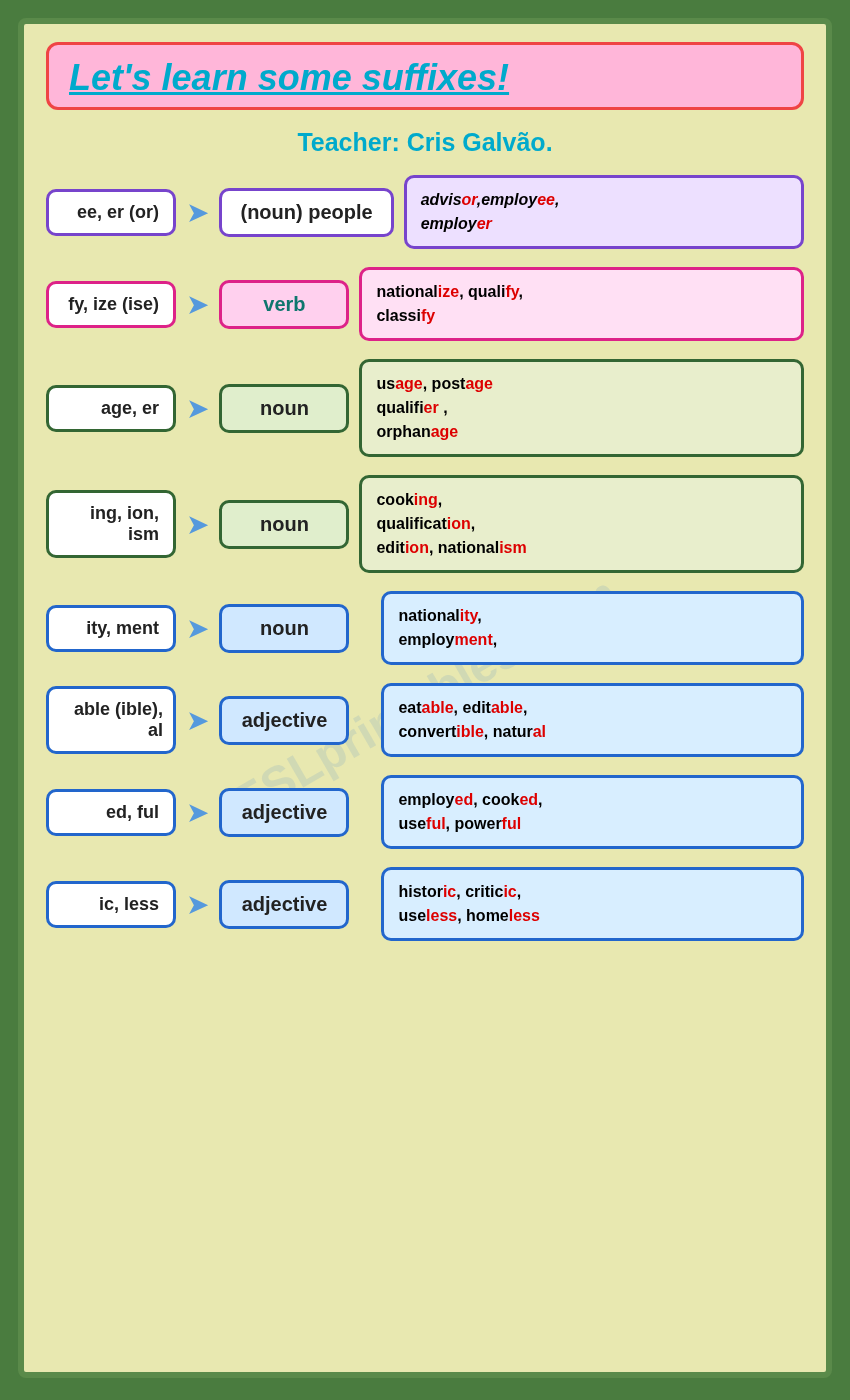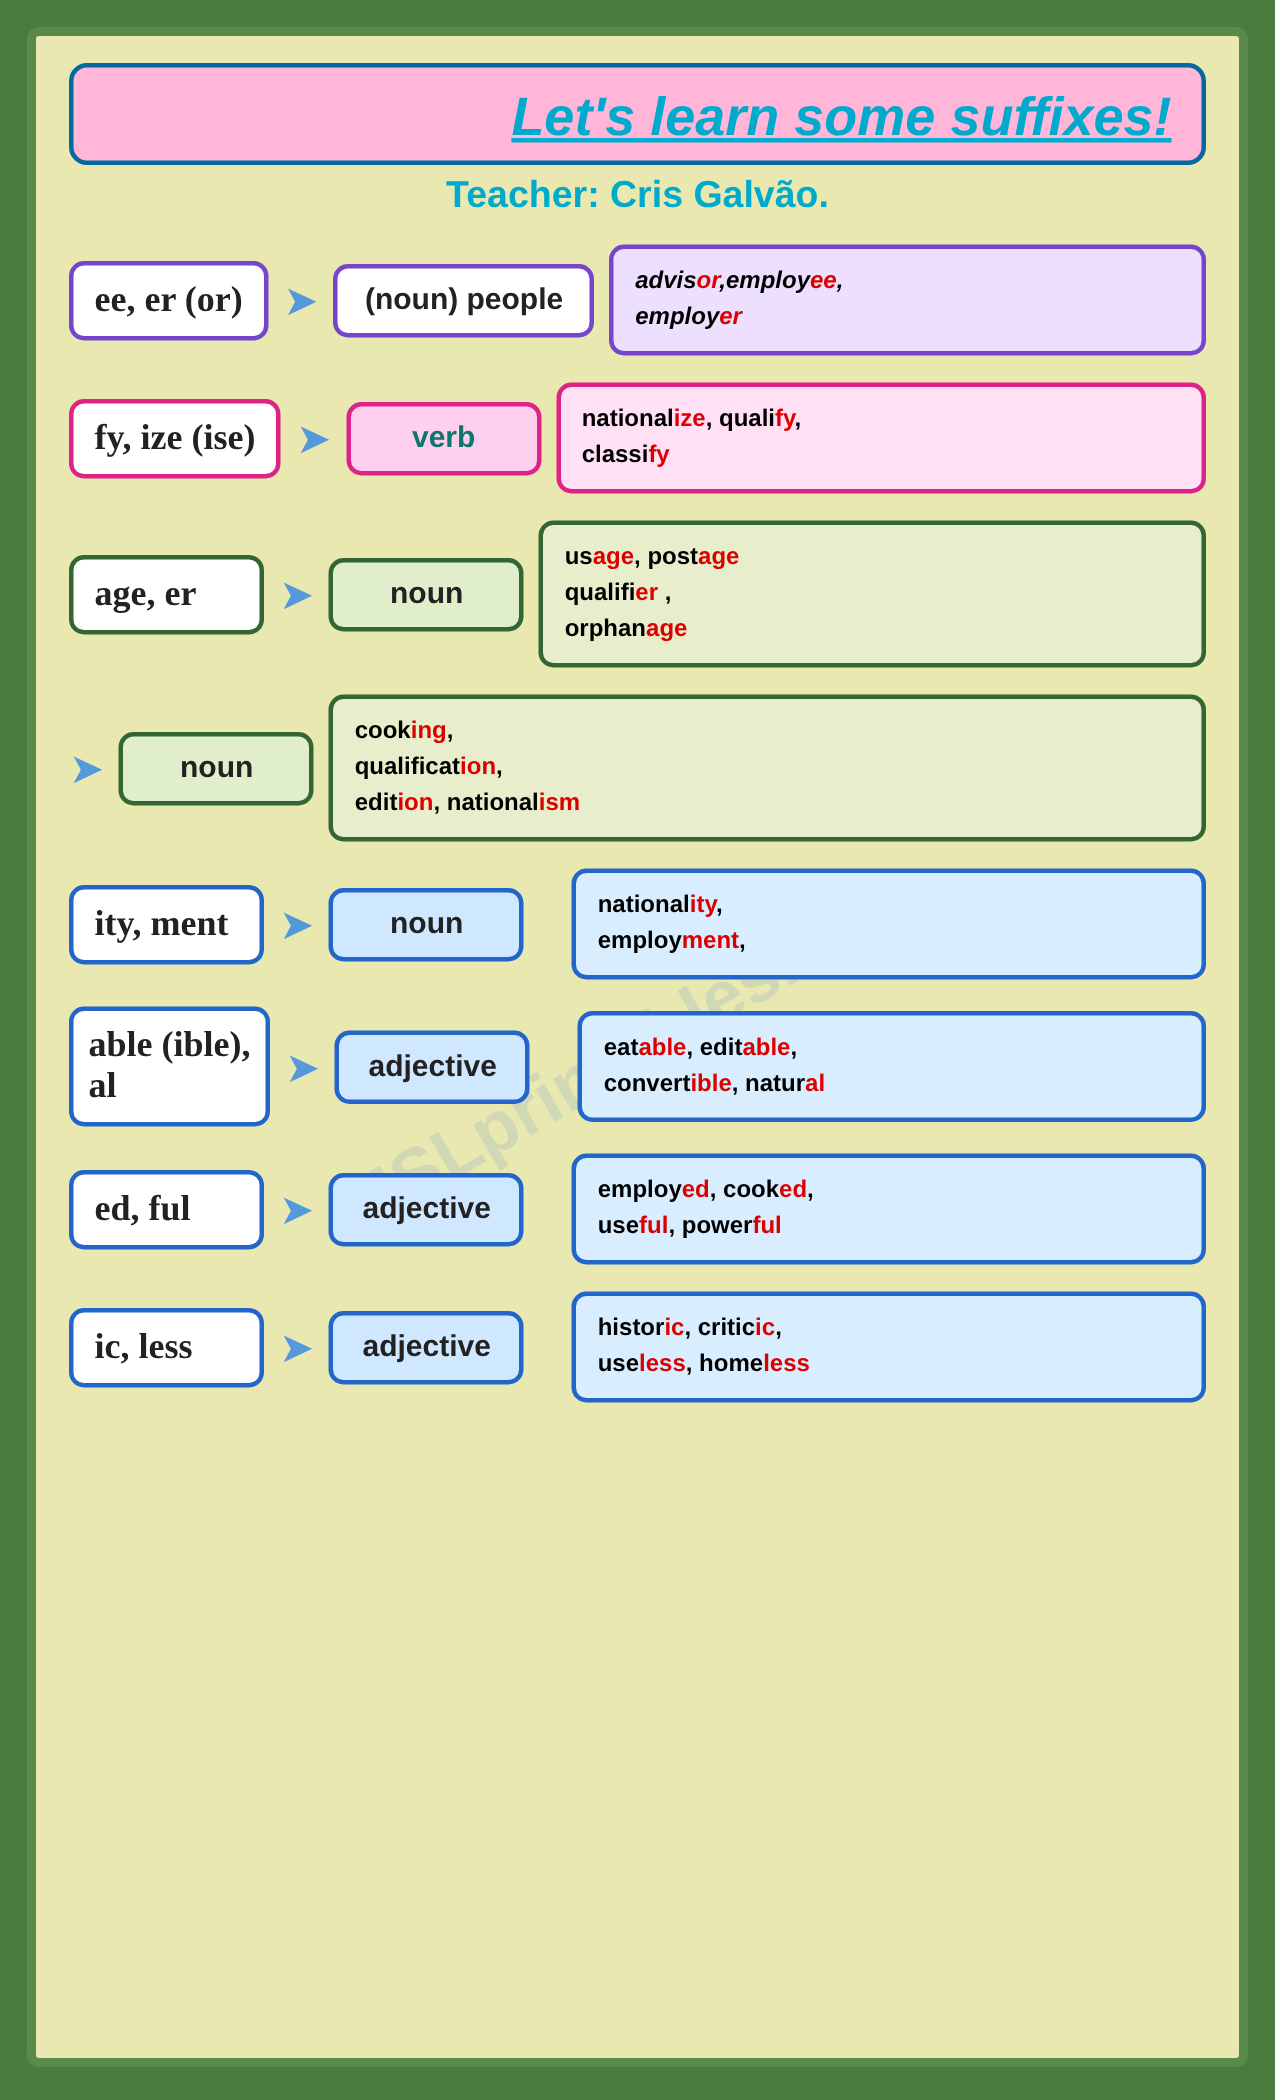--- a/index.html
+++ b/index.html
@@ -16,25 +16,25 @@
       background: #e8e8b0;
       border: 6px solid #5a8a4a;
       border-radius: 8px;
       padding: 18px 22px 22px 22px;
       min-height: 1360px;
       position: relative;
     }
 
     .title-box {
       background: #ffb6d9;
-      border: 3px solid #0369a1;
+      border: 3px solid #ef4444;
       border-radius: 12px;
-      text-align: right;
+      text-align: left;
       padding: 12px 20px 8px 20px;
-      margin-bottom: 6px;
+      margin-bottom: 18px;
     }
 
     .title-text {
       font-size: 36px;
       font-weight: bold;
       color: #00aacc;
       font-style: italic;
       text-decoration: underline;
       font-family: 'Comic Sans MS', cursive, sans-serif;
     }
@@ -54,26 +54,25 @@
       align-items: center;
       margin-bottom: 18px;
       gap: 10px;
     }
 
     .suffix-box {
       border-radius: 10px;
       border-width: 3px;
       border-style: solid;
       padding: 10px 14px;
-      font-size: 24px;
+      font-size: 18px;
       font-weight: bold;
       min-width: 130px;
-      text-align: left;
+      text-align: right;
       background: white;
-      font-family: Liberation Serif, serif;
     }
 
     .suffix-box.purple {
       border-color: #7744cc;
       color: #222;
     }
 
     .suffix-box.pink {
       border-color: #dd2288;
       color: #222;
@@ -222,20 +221,21 @@
     <div class="row">
       <div class="suffix-box dark-green">age, er</div>
       <div class="arrow">➤</div>
       <div class="word-type-box dark-green">noun</div>
       <div class="example-box dark-green">
         us<span class="highlight-red">age</span>, post<span class="highlight-red">age</span><br>qualifi<span class="highlight-red">er</span> ,<br>orphan<span class="highlight-red">age</span>
       </div>
     </div>
 
     <div class="row">
+      <div class="suffix-box dark-green" style="padding: 10px 14px;">ing, ion,<br>ism</div>
       <div class="arrow">➤</div>
       <div class="word-type-box dark-green">noun</div>
       <div class="example-box dark-green">
         cook<span class="highlight-red">ing</span>,<br>qualificat<span class="highlight-red">ion</span>,<br>edit<span class="highlight-red">ion</span>, national<span class="highlight-red">ism</span>
       </div>
     </div>
 
     <div class="row">
       <div class="suffix-box blue">ity, ment</div>
       <div class="arrow">➤</div>

